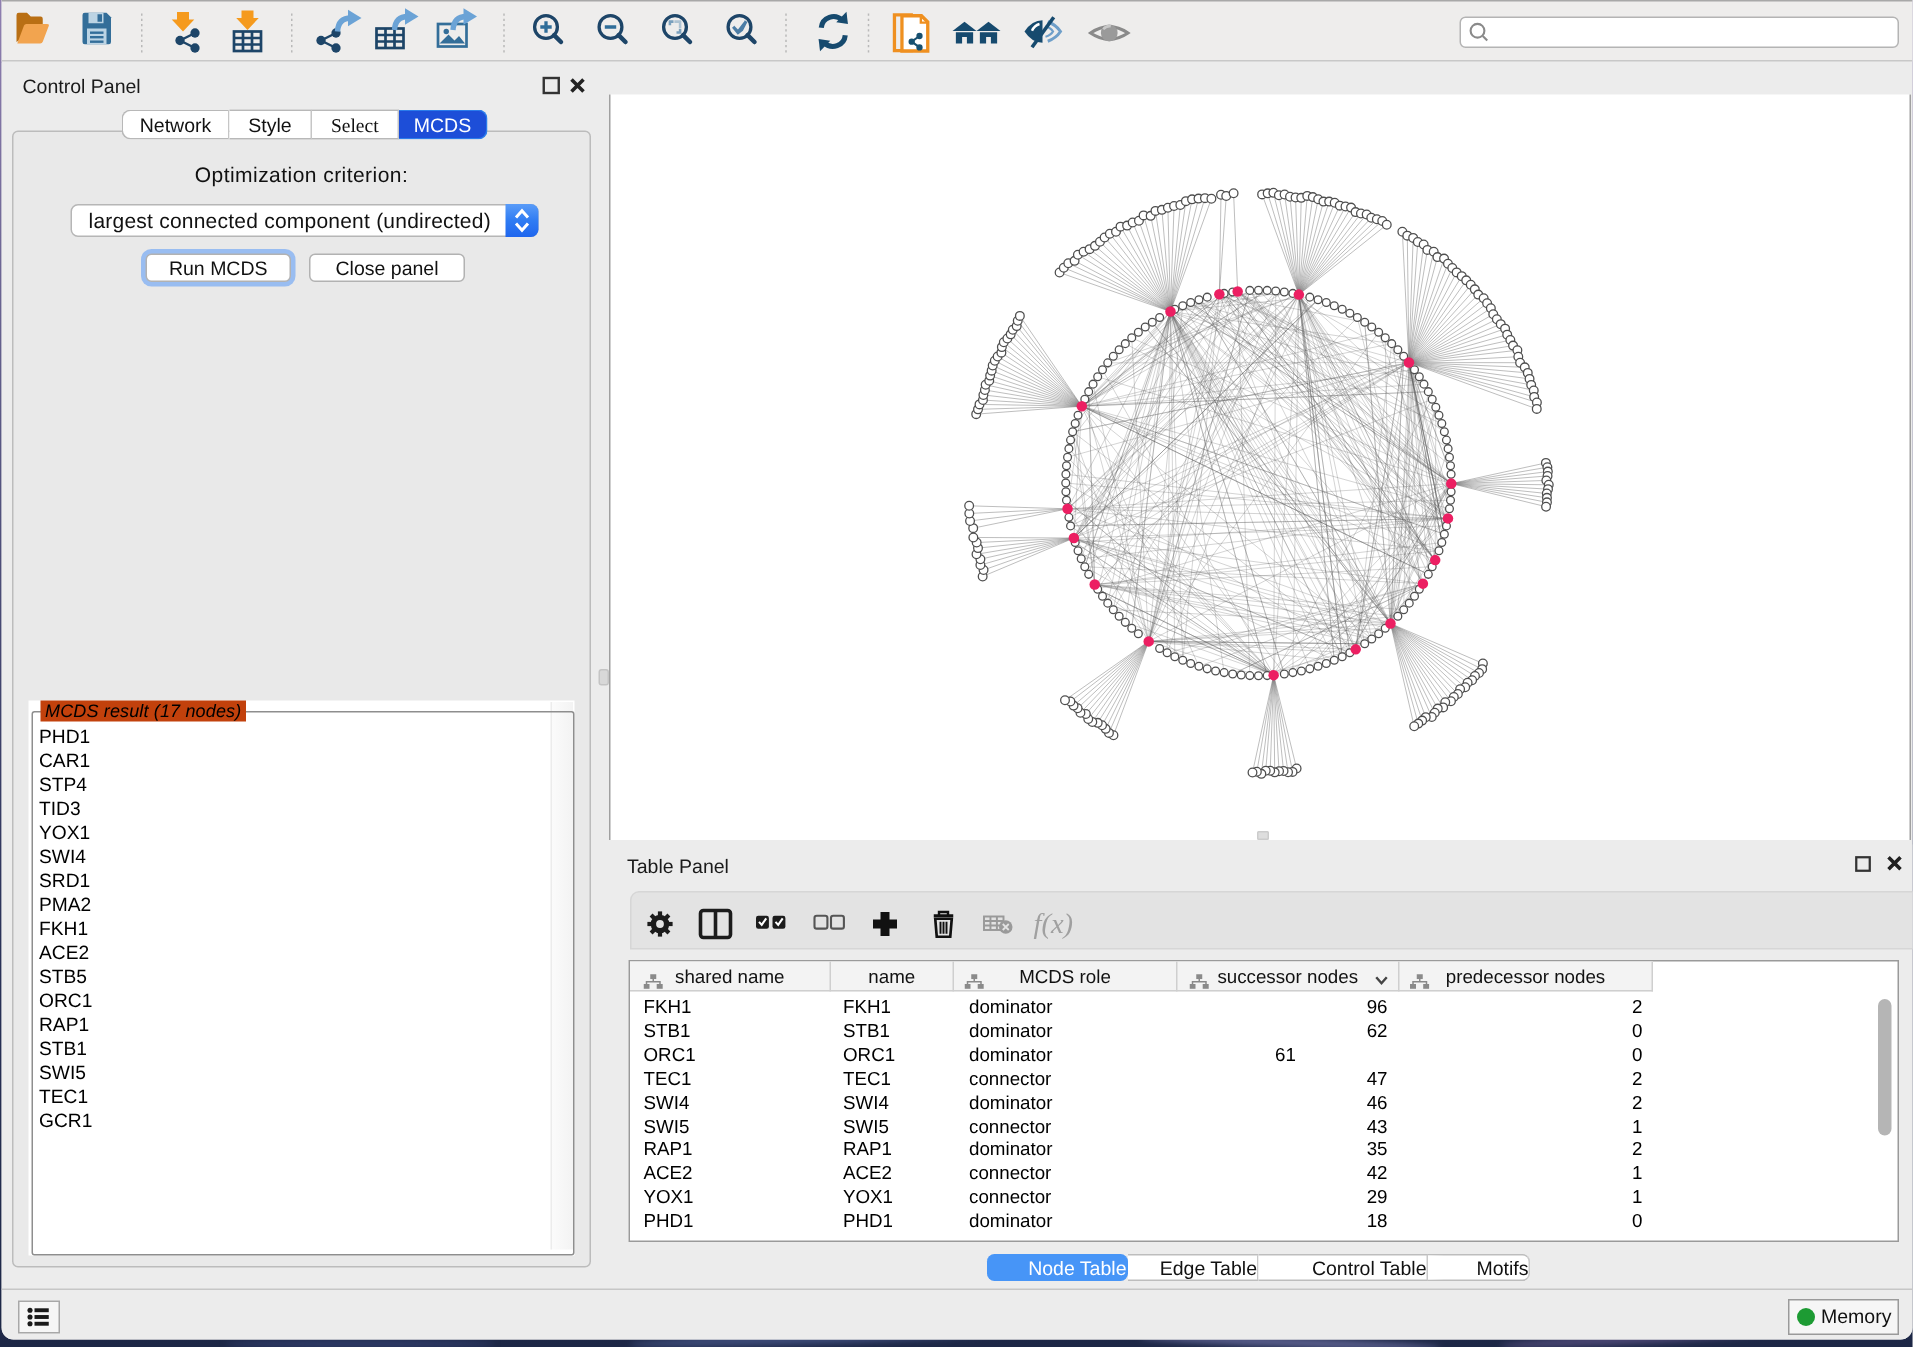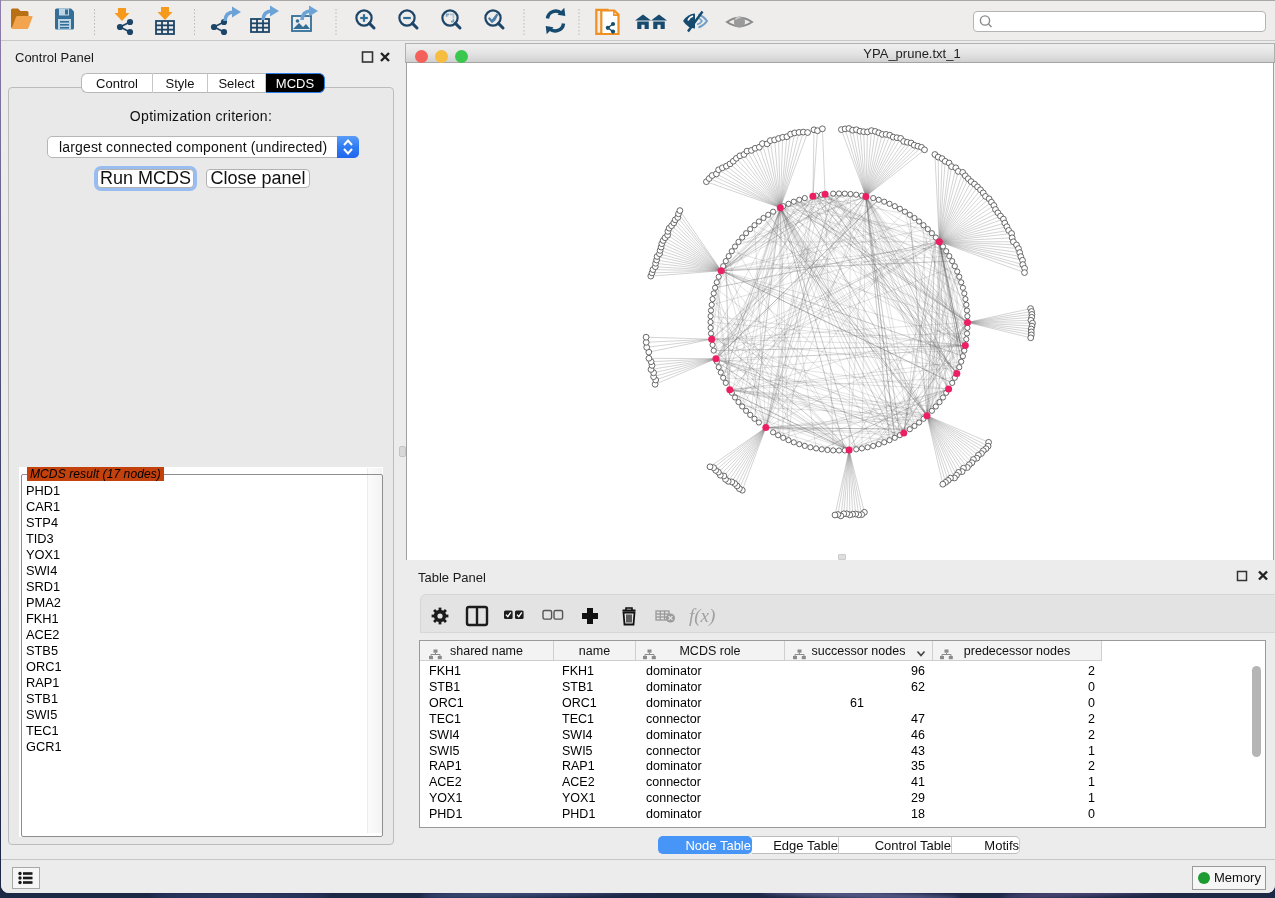--- a/index.html
+++ b/index.html
@@ -16,30 +16,30 @@
  border:1px solid #b4b4b4;border-radius:4px;}
 
 #leftpanel{position:absolute;left:0;top:42px;width:400px;height:817px;background:#ececec;}
 #cp-title{position:absolute;left:14px;top:8px;font-size:13px;color:#1a1a1a;}
 .winbtn{position:absolute;top:8px;}
 
 #tabs{position:absolute;left:80px;top:31px;height:20px;display:flex;font-size:13px;}
 .tab{height:20px;line-height:19px;text-align:center;background:#ffffff;color:#111;
  border-top:1px solid #b8b8b8;border-bottom:1px solid #b8b8b8;border-right:1px solid #c6c6c6;}
 .tab.first{border-left:1px solid #b8b8b8;border-radius:6px 0 0 6px;}
-.tab.sel{background:#000000;color:#fff;border-color:#2b7ceb;border-radius:0 6px 6px 0;}
+.tab.sel{background:#1d4ed8;color:#fff;border-color:#2b7ceb;border-radius:0 6px 6px 0;}
 #mcds-pane{position:absolute;left:7px;top:45px;width:386px;height:758px;background:#e9e9e9;
  border:1px solid #bcbcbc;border-radius:4px;}
 #optlabel{position:absolute;left:0;top:20px;width:100%;text-align:center;font-size:14px;letter-spacing:0.3px;color:#111;}
 #dropdown{position:absolute;left:38px;top:48px;width:312px;height:22px;background:#fff;
  border:1px solid #b6b6b6;border-radius:5px;font-size:14px;letter-spacing:0.15px;line-height:20px;color:#111;}
 #ddcap{position:absolute;right:-1px;top:-1px;width:22px;height:22px;border-radius:0 5px 5px 0;
  background:linear-gradient(180deg,#5a9cf8 0%,#2f7cf3 50%,#1f66ee 100%);}
 .btn{position:absolute;height:19px;background:#fff;border:1px solid #b2b2b2;border-radius:4px;
- font-size:18px;line-height:17px;text-align:center;color:#111;}
+ font-size:13px;line-height:17px;text-align:center;color:#111;}
 
 #grp{position:absolute;left:10px;top:379px;width:364px;height:370px;background:#fff;}
 #grpborder{position:absolute;left:2px;top:7px;width:362px;height:363px;border:1px solid #8e8e8e;border-radius:2px;}
 #grplabel{position:absolute;left:8px;top:0px;background:#c2410c;padding:0 3px;font-size:12px;letter-spacing:0.1px;color:#000;font-style:italic;}
 #listbox{position:absolute;left:3px;top:14px;width:356px;height:352px;}
 #listitems{position:absolute;left:4px;top:2px;font-size:12.8px;line-height:16px;color:#000;}
 #listsb{position:absolute;left:348px;top:1px;width:15px;height:365px;background:linear-gradient(90deg,#fbfbfb,#f3f3f3);border-left:1px solid #ececec;}
 
 #vsplit{position:absolute;left:400px;top:42px;width:10px;height:817px;background:#ececec;}
 
@@ -210,35 +210,30 @@
     <div id="grp">
       <div id="listbox">
         <div id="listitems">PHD1<br>CAR1<br>STP4<br>TID3<br>YOX1<br>SWI4<br>SRD1<br>PMA2<br>FKH1<br>ACE2<br>STB5<br>ORC1<br>RAP1<br>STB1<br>SWI5<br>TEC1<br>GCR1</div>
       </div>
       <div id="listsb"></div>
       <div id="grpborder"></div>
       <div id="grplabel">MCDS result (17 nodes)</div>
     </div>
   </div>
   <div id="tabs">
-    <div class="tab first" style="width:72px;">Control</div>
+    <div class="tab first" style="width:72px;">Network</div>
     <div class="tab" style="width:55px;">Style</div>
-    <div class="tab" style="width:58px;">Select</div>
+    <div class="tab" style="width:58px;font-family:Liberation Serif, serif;">Select</div>
     <div class="tab sel" style="width:59px;">MCDS</div>
   </div>
 </div>
 <div id="vsplit">
       <div style="position:absolute;left:-2px;top:404px;width:7px;height:11px;background:#d8d8d8;border:1px solid #c4c4c4;border-radius:2px;"></div>
     </div>
 <div id="netwin">
-  <div id="nettitle">YPA_prune.txt_1
-    <div class="tl" style="left:9px;background:#f4605a;"></div>
-    <div class="tl" style="left:29px;background:#f6bd40;"></div>
-    <div class="tl" style="left:49px;background:#39c74e;"></div>
-  </div>
   <div id="netcanvas">
         <svg width="868" height="497" viewBox="0 0 868 497" style="position:absolute;left:0;top:0">
 <g stroke="#5a5a5a" stroke-width="0.65" stroke-opacity="0.27">
 <line x1="314.2" y1="207.8" x2="545.2" y2="198.1"></line>
 <line x1="314.2" y1="207.8" x2="449.2" y2="131.7"></line>
 <line x1="314.2" y1="207.8" x2="555.9" y2="293.2"></line>
 <line x1="314.2" y1="207.8" x2="381.5" y2="140.8"></line>
 <line x1="314.2" y1="207.8" x2="414.8" y2="131.7"></line>
 <line x1="314.2" y1="207.8" x2="409.1" y2="132.6"></line>
 <line x1="314.2" y1="207.8" x2="555.9" y2="293.2"></line>
@@ -1193,21 +1188,21 @@
         <div class="trow" style="left:430px;top:102px;width:75px;text-align:right;">43</div>
         <div class="trow" style="left:600px;top:102px;width:75px;text-align:right;">1</div>
         <div class="trow" style="left:9px;top:117px;">RAP1</div>
         <div class="trow" style="left:142px;top:117px;">RAP1</div>
         <div class="trow" style="left:226px;top:117px;">dominator</div>
         <div class="trow" style="left:430px;top:117px;width:75px;text-align:right;">35</div>
         <div class="trow" style="left:600px;top:117px;width:75px;text-align:right;">2</div>
         <div class="trow" style="left:9px;top:133px;">ACE2</div>
         <div class="trow" style="left:142px;top:133px;">ACE2</div>
         <div class="trow" style="left:226px;top:133px;">connector</div>
-        <div class="trow" style="left:430px;top:133px;width:75px;text-align:right;">41</div>
+        <div class="trow" style="left:430px;top:133px;width:75px;text-align:right;">42</div>
         <div class="trow" style="left:600px;top:133px;width:75px;text-align:right;">1</div>
         <div class="trow" style="left:9px;top:149px;">YOX1</div>
         <div class="trow" style="left:142px;top:149px;">YOX1</div>
         <div class="trow" style="left:226px;top:149px;">connector</div>
         <div class="trow" style="left:430px;top:149px;width:75px;text-align:right;">29</div>
         <div class="trow" style="left:600px;top:149px;width:75px;text-align:right;">1</div>
         <div class="trow" style="left:9px;top:165px;">PHD1</div>
         <div class="trow" style="left:142px;top:165px;">PHD1</div>
         <div class="trow" style="left:226px;top:165px;">dominator</div>
         <div class="trow" style="left:430px;top:165px;width:75px;text-align:right;">18</div>

